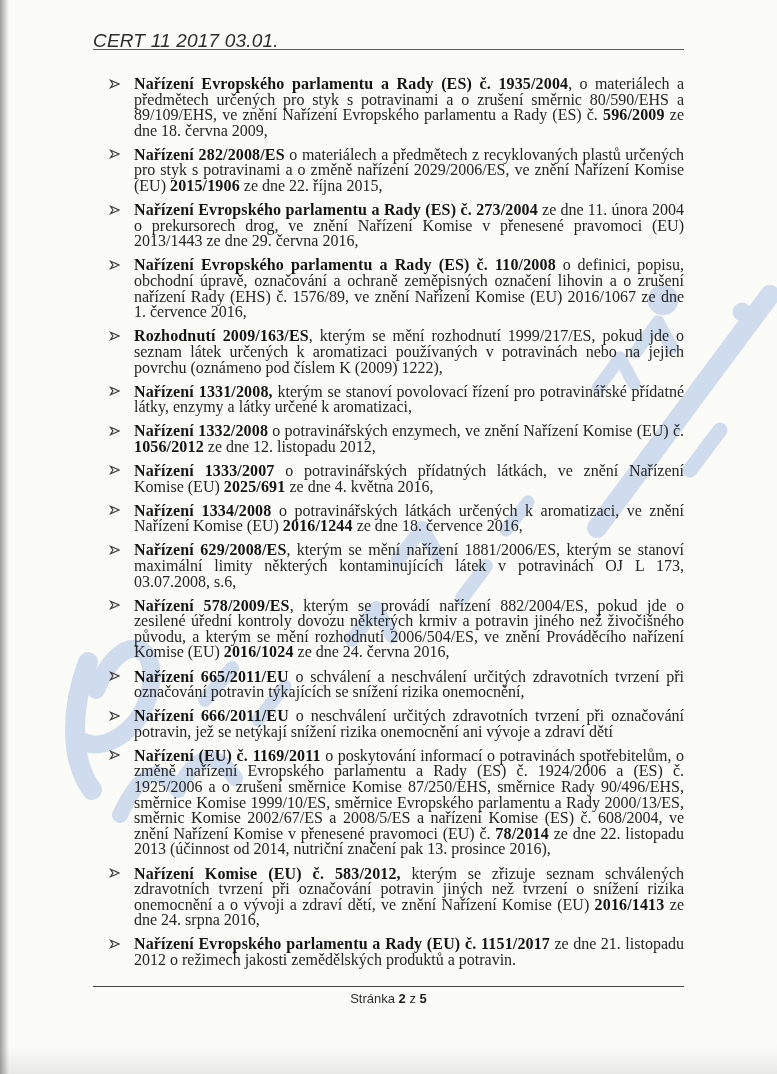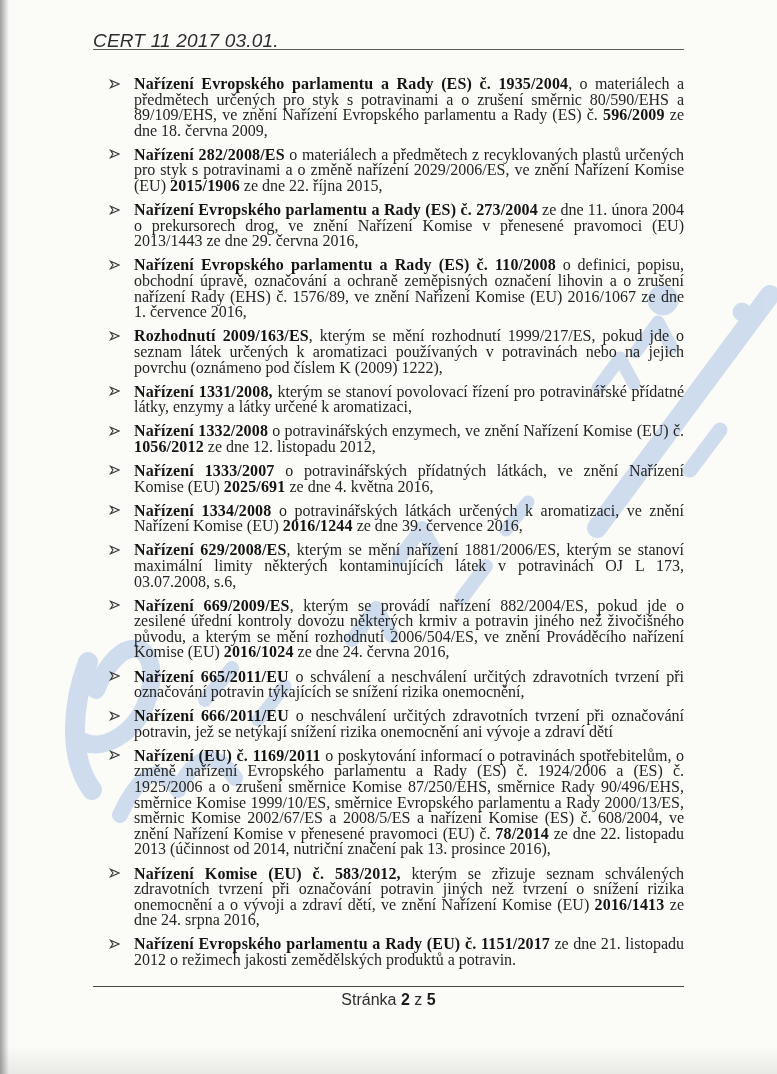--- a/index.html
+++ b/index.html
@@ -33,21 +33,21 @@
   }
   .bullet{position:absolute;left:2px;top:2.5px;width:11px;height:10px;}
   .bullet svg{display:block;}
   ul.reg-list b{font-weight:bold;color:#141414;letter-spacing:.15px;}
   .footer-rule{
     position:absolute;top:986px;left:93px;width:591px;z-index:2;
     border-top:1.5px solid #474747;
   }
   .footer-text{
     position:absolute;top:991px;left:93px;width:591px;text-align:center;z-index:2;
-    font-family:"Liberation Sans",sans-serif;font-size:16px;color:#2e2e2e;
+    font-family:"Liberation Sans",sans-serif;font-size:13px;color:#2e2e2e;
   }
   .footer-text b{font-weight:bold;color:#1c1c1c;}
 </style>
 </head>
 <body>
 
 <div class="scan-edge-left"></div>
 <div class="scan-shade-bottom"></div>
 
 <svg class="watermark" width="777" height="1074" viewBox="0 0 777 1074">
@@ -116,31 +116,31 @@
         </span><span><b>Nařízení 1332/2008</b><span> o potravinářských enzymech, ve znění Nařízení Komise (EU) č. </span><b>1056/2012</b><span> ze dne 12. listopadu 2012,</span></span></li>
       <li><span class="bullet">
           <svg width="11" height="10" viewBox="0 0 11 10">
             <path d="M1.5 1.3 L10 5 L1.5 8.7 L3.9 5 Z" fill="none" stroke="#3a3a3a" stroke-width="1.2" stroke-linejoin="miter"></path>
           </svg>
         </span><span><b>Nařízení 1333/2007</b><span> o potravinářských přídatných látkách, ve znění Nařízení Komise (EU) </span><b>2025/691</b><span> ze dne 4. května 2016,</span></span></li>
       <li><span class="bullet">
           <svg width="11" height="10" viewBox="0 0 11 10">
             <path d="M1.5 1.3 L10 5 L1.5 8.7 L3.9 5 Z" fill="none" stroke="#3a3a3a" stroke-width="1.2" stroke-linejoin="miter"></path>
           </svg>
-        </span><span><b>Nařízení 1334/2008</b><span> o potravinářských látkách určených k aromatizaci, ve znění Nařízení Komise (EU) </span><b>2016/1244</b><span> ze dne 39. července 2016,</span></span></li>
+        </span><span><b>Nařízení 1334/2008</b><span> o potravinářských látkách určených k aromatizaci, ve znění Nařízení Komise (EU) </span><b>2016/1244</b><span> ze dne 18. července 2016,</span></span></li>
       <li><span class="bullet">
           <svg width="11" height="10" viewBox="0 0 11 10">
             <path d="M1.5 1.3 L10 5 L1.5 8.7 L3.9 5 Z" fill="none" stroke="#3a3a3a" stroke-width="1.2" stroke-linejoin="miter"></path>
           </svg>
         </span><span><b>Nařízení 629/2008/ES</b><span>, kterým se mění nařízení 1881/2006/ES, kterým se stanoví maximální limity některých kontaminujících látek v potravinách OJ L 173, 03.07.2008, s.6,</span></span></li>
       <li><span class="bullet">
           <svg width="11" height="10" viewBox="0 0 11 10">
             <path d="M1.5 1.3 L10 5 L1.5 8.7 L3.9 5 Z" fill="none" stroke="#3a3a3a" stroke-width="1.2" stroke-linejoin="miter"></path>
           </svg>
-        </span><span><b>Nařízení 669/2009/ES</b><span>, kterým se provádí nařízení 882/2004/ES, pokud jde o zesilené úřední kontroly dovozu některých krmiv a potravin jiného než živočišného původu, a kterým se mění rozhodnutí 2006/504/ES, ve znění Prováděcího nařízení Komise (EU) </span><b>2016/1024</b><span> ze dne 24. června 2016,</span></span></li>
+        </span><span><b>Nařízení 578/2009/ES</b><span>, kterým se provádí nařízení 882/2004/ES, pokud jde o zesilené úřední kontroly dovozu některých krmiv a potravin jiného než živočišného původu, a kterým se mění rozhodnutí 2006/504/ES, ve znění Prováděcího nařízení Komise (EU) </span><b>2016/1024</b><span> ze dne 24. června 2016,</span></span></li>
       <li><span class="bullet">
           <svg width="11" height="10" viewBox="0 0 11 10">
             <path d="M1.5 1.3 L10 5 L1.5 8.7 L3.9 5 Z" fill="none" stroke="#3a3a3a" stroke-width="1.2" stroke-linejoin="miter"></path>
           </svg>
         </span><span><b>Nařízení 665/2011/EU</b><span> o schválení a neschválení určitých zdravotních tvrzení při označování potravin týkajících se snížení rizika onemocnění,</span></span></li>
       <li><span class="bullet">
           <svg width="11" height="10" viewBox="0 0 11 10">
             <path d="M1.5 1.3 L10 5 L1.5 8.7 L3.9 5 Z" fill="none" stroke="#3a3a3a" stroke-width="1.2" stroke-linejoin="miter"></path>
           </svg>
         </span><span><b>Nařízení 666/2011/EU</b><span> o neschválení určitých zdravotních tvrzení při označování potravin, jež se netýkají snížení rizika onemocnění ani vývoje a zdraví dětí</span></span></li>

